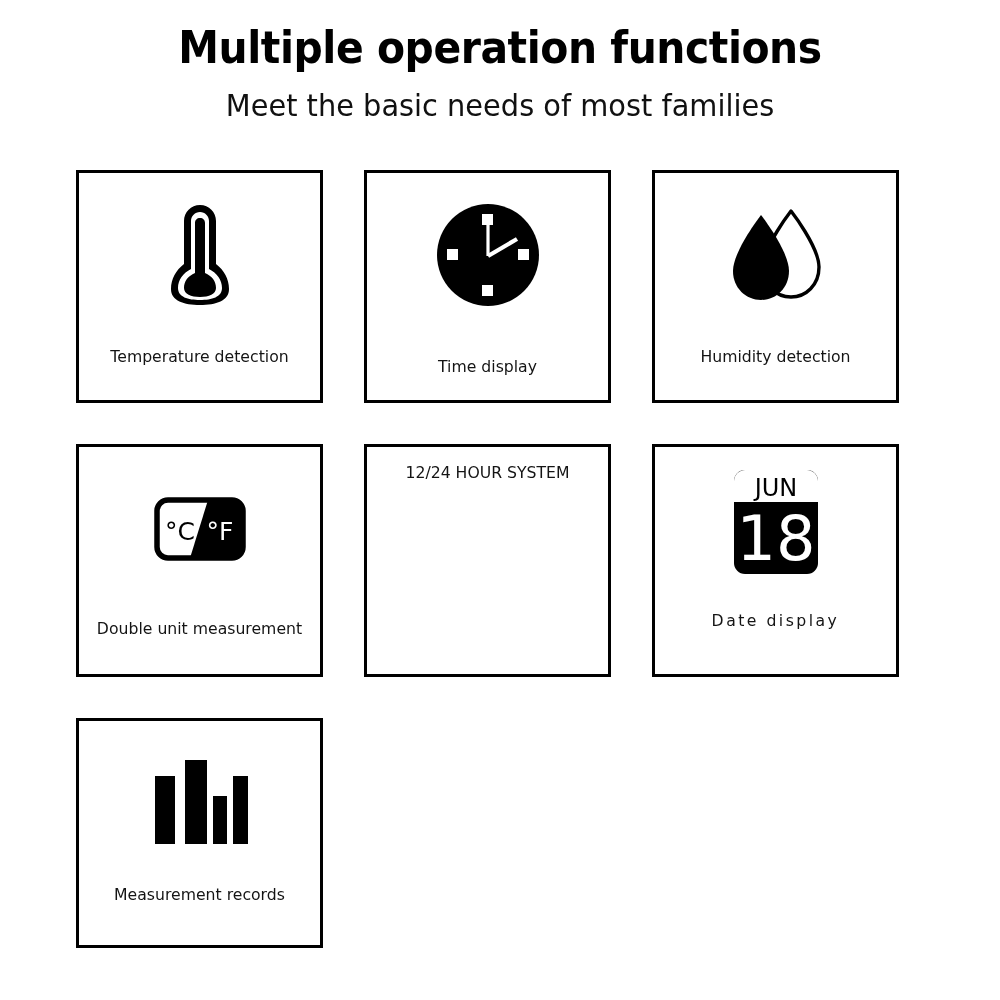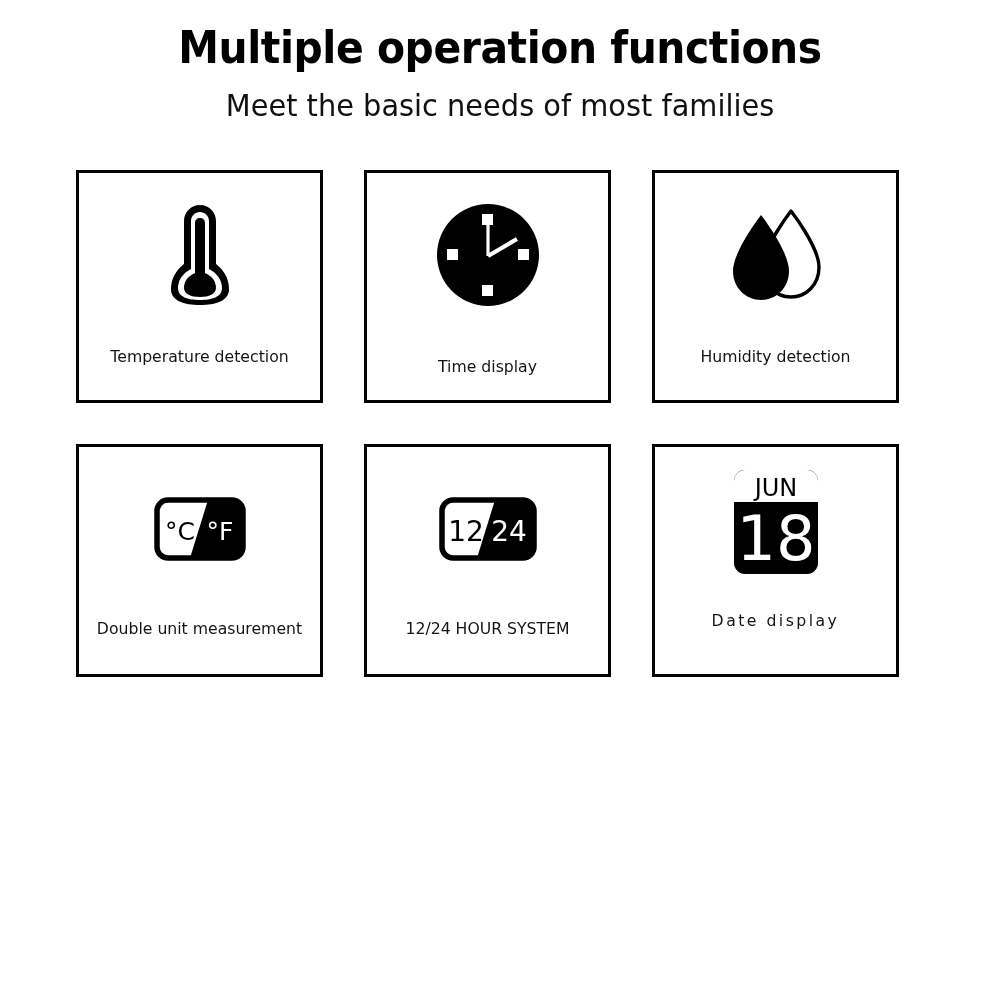--- a/index.html
+++ b/index.html
@@ -192,46 +192,43 @@
           <polygon points="56,5 91,5 91,63 38,63" fill="#000000" clip-path="url(#cfClip)"></polygon>
           <rect x="5" y="5" width="86" height="58" rx="11" ry="11" fill="none" stroke="#000000" stroke-width="5.5"></rect>
           <text x="28" y="45" fill="#000000" font-family="'DejaVu Sans', sans-serif" font-size="25" font-weight="400" text-anchor="middle">°C</text>
           <text x="68" y="45" fill="#ffffff" font-family="'DejaVu Sans', sans-serif" font-size="25" font-weight="400" text-anchor="middle">°F</text>
         </svg>
       </div>
       <div class="card-label">Double unit measurement</div>
     </div>
 
     <div class="card r2">
-      <div class="icon-wrap">
-        <svg width="102" height="68" viewBox="0 0 102 68" aria-hidden="true">
-          <defs>
-            <clipPath id="hsClip">
-              <rect x="5" y="5" width="92" height="58" rx="11" ry="11"></rect>
-            </clipPath>
-          </defs>
-          <rect x="5" y="5" width="92" height="58" rx="11" ry="11" fill="#ffffff"></rect>
-          <polygon points="58,5 97,5 97,63 40,63" fill="#000000" clip-path="url(#hsClip)"></polygon>
-          <rect x="5" y="5" width="92" height="58" rx="11" ry="11" fill="none" stroke="#000000" stroke-width="5.5"></rect>
-          <text x="29" y="46" fill="#000000" font-family="'DejaVu Sans', sans-serif" font-size="28" font-weight="400" text-anchor="middle">12</text>
-          <text x="72" y="46" fill="#ffffff" font-family="'DejaVu Sans', sans-serif" font-size="28" font-weight="400" text-anchor="middle">24</text>
-        </svg>
-      </div>
       <div class="card-label">12/24 HOUR SYSTEM</div>
     </div>
 
 
     <div class="card r3">
       <div class="icon-wrap">
         <svg width="88" height="108" viewBox="0 0 88 108" aria-hidden="true">
           <rect x="2" y="2" width="84" height="104" rx="11" ry="11" fill="#000000"></rect>
           <path d="M2 13 C 2 7 7 2 13 2 L 75 2 C 81 2 86 7 86 13 L 86 34 L 2 34 Z" fill="#ffffff"></path>
           <text x="44" y="28" fill="#000000" font-family="'DejaVu Sans', sans-serif" font-size="24" font-weight="400" text-anchor="middle">JUN</text>
           <text x="44" y="92" fill="#ffffff" font-family="'DejaVu Sans', sans-serif" font-size="62" font-weight="400" text-anchor="middle">18</text>
         </svg>
       </div>
       <div class="card-label label-spaced">Date display</div>
     </div>
 
+    <div class="card r3">
+      <div class="icon-wrap">
+        <svg width="100" height="100" viewBox="0 0 100 100" aria-hidden="true">
+          <rect x="5" y="30" width="20" height="68" fill="#000000"></rect>
+          <rect x="35" y="14" width="22" height="84" fill="#000000"></rect>
+          <rect x="63" y="50" width="14" height="48" fill="#000000"></rect>
+          <rect x="83" y="30" width="15" height="68" fill="#000000"></rect>
+        </svg>
+      </div>
+      <div class="card-label">Measurement records</div>
+    </div>
 
 
   </div>
 </div>
 
 </body></html>

